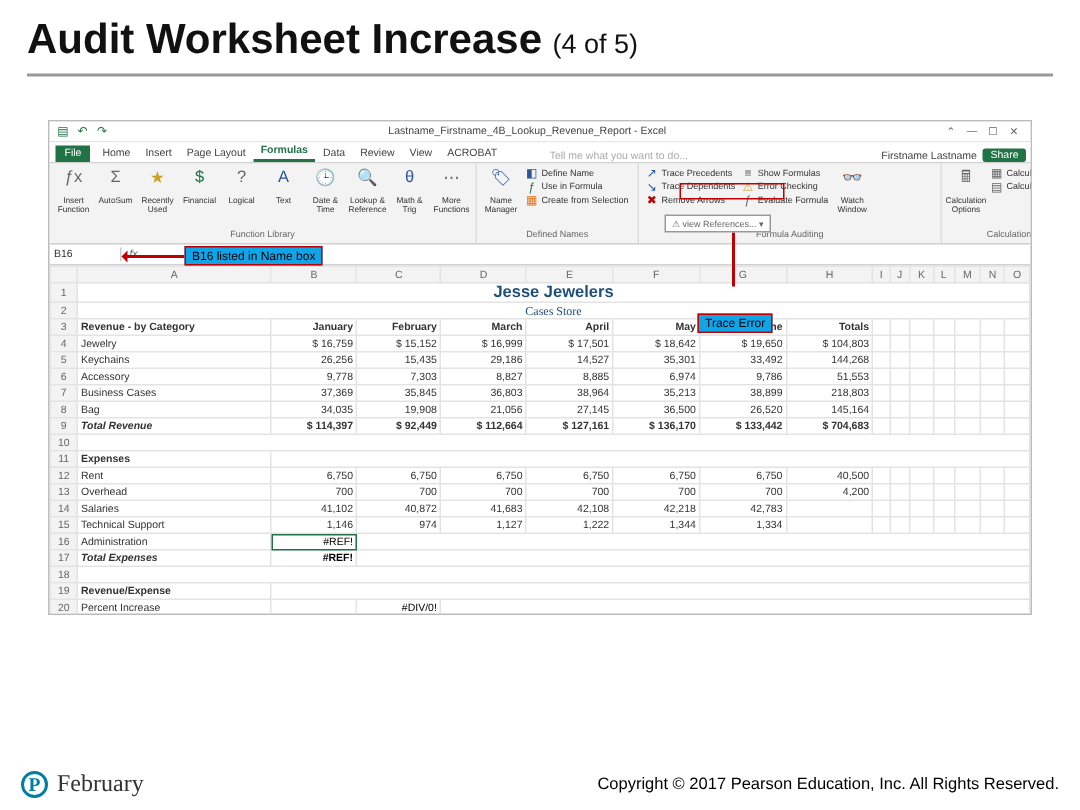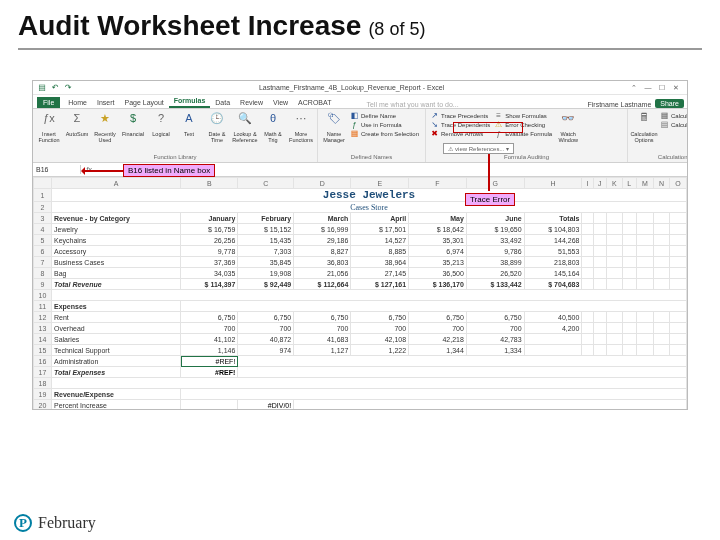--- a/index.html
+++ b/index.html
@@ -38,54 +38,54 @@
   .stackbtns .ic{width:9px;height:9px;display:inline-flex;align-items:center;justify-content:center;font-size:8px}
   .c-green{color:#217346}.c-blue{color:#2b579a}.c-orange{color:#e8711c}.c-purple{color:#7b3ca0}.c-red{color:#c00000}.c-yellow{color:#c9a227}.c-gray{color:#666}
 
   
   .fbar{height:14px;display:flex;align-items:center;border-bottom:1px solid #d0d0d0;font-size:7px}
   .namebox{width:48px;padding:1px 3px;border-right:1px solid #ccc;color:#333}
   .fx{width:16px;text-align:center;font-style:italic;color:#666}
   .finput{flex:1;padding-left:3px}
 
   
-  .callout{position:absolute;border:1.5px solid #c00000;background:#f0abfc;padding:1px 4px;font-size:8px;color:#000;z-index:5}
+  .callout{position:absolute;border:1.5px solid #c00000;background:#0ea5e9;padding:1px 4px;font-size:8px;color:#000;z-index:5}
   .arrow-l{position:absolute;height:1.5px;background:#c00000;z-index:5}
   .arrow-l::before{content:"";position:absolute;left:-6px;top:-3px;border:4px solid transparent;border-right-color:#c00000}
   .arrow-v{position:absolute;width:1.5px;background:#c00000;z-index:5}
   .arrow-v::before{content:"";position:absolute;top:-6px;left:-3px;border:4px solid transparent;border-bottom-color:#c00000}
   .redbox{position:absolute;border:1.5px solid #c00000;z-index:4;pointer-events:none}
 
   
   .grid{position:absolute;left:0;right:0;top:96px;bottom:0;overflow:hidden}
   table.sheet{border-collapse:collapse;width:100%;font-size:7px;color:#333}
   table.sheet th,table.sheet td{border:1px solid #e3e3e3;padding:0 2px;height:11px;white-space:nowrap}
   table.sheet thead th{background:#f3f3f3;color:#666;font-weight:normal;text-align:center;height:11px}
   table.sheet .rh{background:#f3f3f3;color:#666;text-align:center;width:18px}
-  .store-title{color:#1f4e79;font-weight:bold;font-family:Liberation Mono, monospace;font-size:11px;text-align:center}
+  .store-title{color:#1f4e79;font-weight:bold;font-family:Liberation Sans, sans-serif;font-size:11px;text-align:center}
   .store-sub{color:#1f4e79;font-family:"Times New Roman",serif;font-size:8px;text-align:center}
   .section{font-weight:bold}
   .num{text-align:right;font-variant-numeric:tabular-nums}
   .bold{font-weight:bold}
   .err{color:#000}
   .selcell{outline:1.5px solid #217346;outline-offset:-1px}
 
   
   .footer{position:absolute;left:0;right:0;bottom:8px;display:flex;align-items:center;justify-content:space-between;padding:0 14px}
   .pearson{display:flex;align-items:center;gap:6px}
   .plogo{width:18px;height:18px;border-radius:50%;background:#fff;border:2px solid #007fa3;display:flex;align-items:center;justify-content:center;color:#007fa3;font-weight:bold;font-family:"Times New Roman",serif;font-size:13px}
   .pname{font-family:"Times New Roman",serif;font-size:16px;color:#333}
   .copy{font-size:11px;color:#000}
 </style>
 </head>
 <body>
 
 <div class="slide-title">
   <span>Audit Worksheet Increase</span>
-  <span class="sub">(8 of 5)</span>
+  <span class="sub">(4 of 5)</span>
 </div>
 <div class="title-rule"></div>
 
 <div class="screenshot">
 
   <div class="qat">
     <span class="qicon">▤</span>
     <span class="qicon c-gray">↶</span>
     <span class="qicon c-gray">↷</span>
     <span class="docname">Lastname_Firstname_4B_Lookup_Revenue_Report - Excel</span>
@@ -250,21 +250,21 @@
   </div>
 
   <div class="fbar">
     <div class="namebox">B16</div>
     <div class="fx">fx</div>
     <div class="finput"></div>
   </div>
 
   <div class="redbox" style="left:420px;top:41px;width:70px;height:11px"></div>
   <div class="arrow-v" style="left:455px;top:70px;height:40px"></div>
-  <div class="callout" style="left:432px;top:112px"><span>Trace Error</span></div>
+  <div class="callout" style="left:432px;top:128px"><span>Trace Error</span></div>
   <div class="callout" style="left:410px;top:62px;background:#fff;border-color:#999;font-size:6px;color:#666">⚠ <span>view References...</span> ▾</div>
 
   <div class="arrow-l" style="left:50px;top:89px;width:40px"></div>
   <div class="callout" style="left:90px;top:83px"><span>B16 listed in Name box</span></div>
 
   <div class="grid">
     <table class="sheet">
       <thead>
           <tr>
         <th class="rh"></th>
@@ -532,13 +532,14 @@
       </tbody>
     </table>
   </div>
 </div>
 
 <div class="footer">
   <div class="pearson">
     <div class="plogo">P</div>
     <div class="pname">February</div>
   </div>
+  <div class="copy">Copyright © 2017 Pearson Education, Inc. All Rights Reserved.</div>
 </div>
 
 </body></html>

